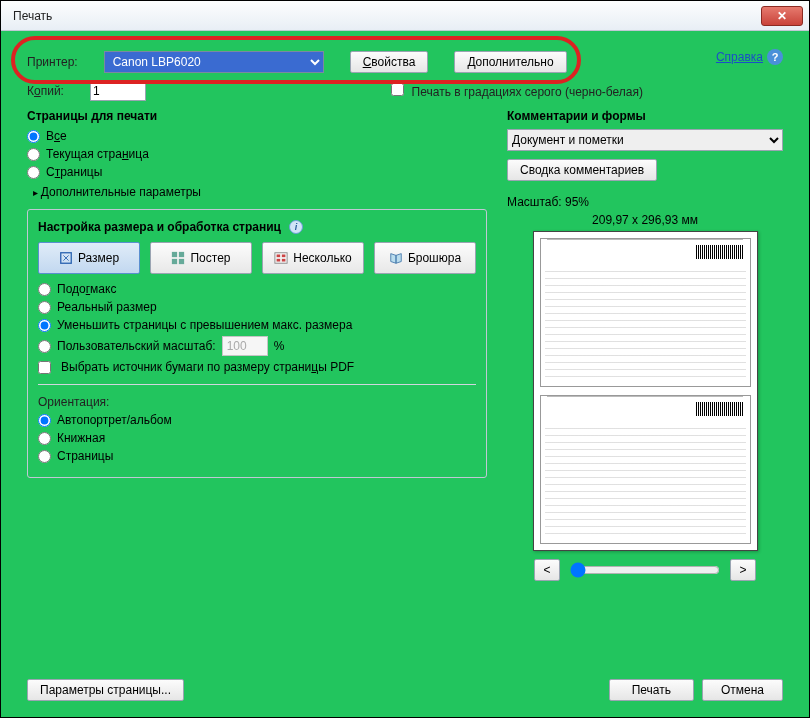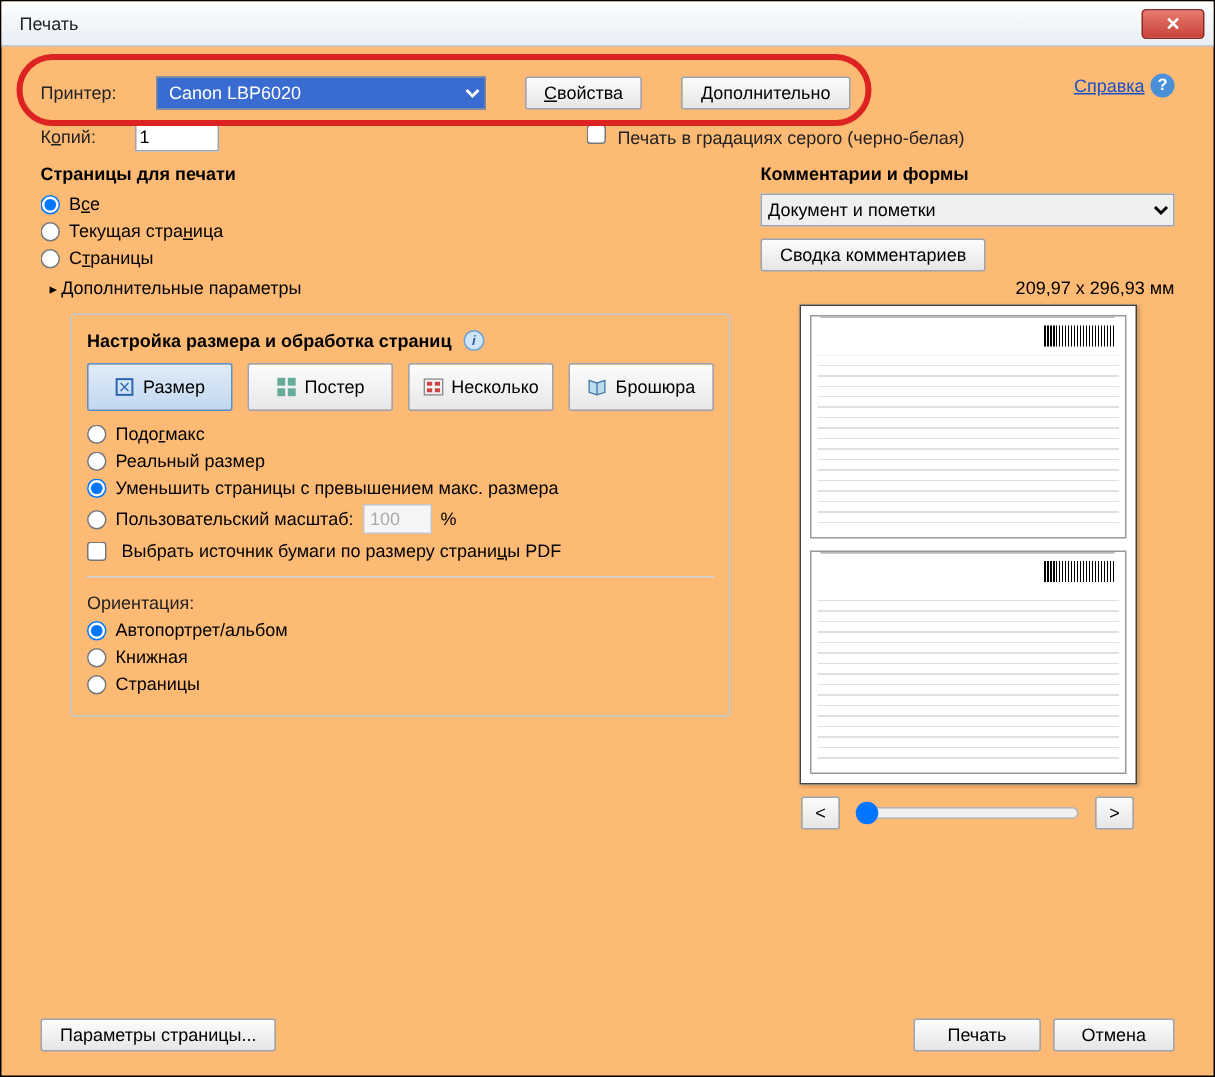--- a/index.html
+++ b/index.html
@@ -1,17 +1,17 @@
 <!DOCTYPE html>
 <html><head>
 <meta charset="utf-8">
 <style>
 * { box-sizing: border-box; font-family: "Segoe UI", Tahoma, sans-serif; font-size: 12px; }
 body { margin: 0; background: #fff; }
-.window { width: 810px; height: 718px; border: 1px solid #000; position: relative; background: #fdba74; }
+.window { width: 810px; height: 718px; border: 1px solid #000; position: relative; background: #22c55e; }
 .titlebar { height: 30px; background: linear-gradient(#fdfefe, #e8eef5); border-bottom: 1px solid #c0c8d4; display: flex; align-items: center; padding: 0 6px; }
 .titlebar-text { flex: 1; padding-left: 6px; color: #222; }
 .close-btn { width: 42px; height: 20px; background: linear-gradient(#e67a6e, #c9433a); border: 1px solid #8b2a22; border-radius: 3px; display: flex; align-items: center; justify-content: center; color: #fff; font-weight: bold; font-size: 11px; cursor: pointer; }
 .content { position: absolute; top: 30px; left: 0; right: 0; bottom: 0; padding: 18px 26px 16px 26px; }
 .highlight-ring { position: absolute; top: 5px; left: 10px; width: 570px; height: 48px; border: 4px solid #d22; border-radius: 24px; pointer-events: none; z-index: 50; }
 .row { display: flex; align-items: center; gap: 26px; margin-bottom: 8px; }
 .lbl { color: #222; }
 .underline { text-decoration: underline; }
 select.printer { flex: 0 0 220px; height: 22px; border: 1px solid #7a8aa0; background: #3a6bd1; color: #fff; padding: 0 4px; }
 .btn { height: 22px; padding: 0 12px; background: linear-gradient(#fcfcfc, #e6e6e6); border: 1px solid #9aa4b2; border-radius: 2px; cursor: pointer; display: inline-flex; align-items: center; }
@@ -21,31 +21,31 @@
 input[type="checkbox"] { margin: 0 4px 0 0; }
 .two-col { display: flex; gap: 20px; margin-top: 6px; }
 .left-col { flex: 0 0 460px; }
 .right-col { flex: 1; }
 .section-title { font-weight: bold; margin-bottom: 6px; }
 .radio-row { display: flex; align-items: center; gap: 6px; margin: 4px 0; }
 .radio-row input[type="radio"] { margin: 0; }
 input.pages { width: 260px; height: 20px; border: 1px solid #9aa4b2; padding: 0 4px; color: #888; }
 .disclosure { margin: 6px 0 10px 6px; cursor: pointer; }
 .disclosure::before { content: "▸ "; font-size: 10px; }
-.group-box { border: 1px solid #c0c8d4; border-radius: 3px; padding: 10px; margin-bottom: 10px; margin-left: 20px; }
+.group-box { border: 1px solid #c0c8d4; border-radius: 3px; padding: 10px; margin-bottom: 10px; }
 .group-header { display: flex; align-items: center; gap: 8px; font-weight: bold; margin-bottom: 8px; }
 .info-icon { width: 14px; height: 14px; border-radius: 50%; background: #d0e4f7; border: 1px solid #6aa0d8; display: inline-flex; align-items: center; justify-content: center; font-size: 9px; color: #2a5c9a; font-style: italic; }
 .seg-row { display: flex; gap: 10px; margin-bottom: 8px; }
 .seg-btn { flex: 1; height: 32px; border: 1px solid #9aa4b2; background: linear-gradient(#fcfcfc, #e8e8e8); display: flex; align-items: center; justify-content: center; gap: 5px; cursor: pointer; border-radius: 2px; }
 .seg-btn.active { background: linear-gradient(#e0ecf8, #c2d8f0); border-color: #5a8fd0; }
 .seg-icon { width: 14px; height: 14px; display: inline-block; }
 input.scale { width: 46px; height: 20px; border: 1px solid #c5c5c5; padding: 0 4px; color: #aaa; background: #f6f6f6; }
 hr.sep { border: none; border-top: 1px solid #d0d6de; margin: 10px 0; }
 .right-col select { width: 100%; height: 22px; border: 1px solid #9aa4b2; margin-bottom: 8px; }
-.preview-info { text-align: right; margin: 4px 0; }
+.preview-info { text-align: center; margin: 4px 0; }
 .preview-box { width: 225px; height: 320px; border: 1px solid #444; margin: 4px auto 8px auto; background: #fff; position: relative; box-shadow: 1px 1px 3px rgba(0,0,0,.25); padding: 6px; display: flex; flex-direction: column; gap: 8px; }
 .doc-mini { flex: 1; border: 1px solid #999; position: relative; background: #fff; }
 .doc-mini::before, .doc-mini::after { content: ""; position: absolute; left: 3%; right: 3%; border-top: 1px solid #bbb; }
 .barcode { position: absolute; top: 6px; right: 6px; width: 48px; height: 14px; background: repeating-linear-gradient(90deg, #000 0 1px, #fff 1px 2px); }
 .mini-lines { position: absolute; top: 26px; left: 4px; right: 4px; bottom: 4px; background: repeating-linear-gradient(#fff 0 6px, #ccc 6px 7px); opacity: .6; }
 .nav-row { display: flex; align-items: center; gap: 8px; justify-content: center; }
 .nav-btn { width: 26px; height: 22px; border: 1px solid #9aa4b2; background: linear-gradient(#fcfcfc, #e6e6e6); border-radius: 2px; cursor: pointer; display: flex; align-items: center; justify-content: center; }
 .slider { flex: 1; max-width: 150px; }
 .page-indicator { text-align: center; margin-top: 4px; }
 .footer { position: absolute; left: 26px; right: 26px; bottom: 16px; display: flex; align-items: center; }
@@ -197,20 +197,21 @@
         </div>
       </div>
 
       <div class="right-col">
         <div class="section-title">Комментарии и формы</div>
         <select>
           <option>Документ и пометки</option>
         </select>
         <button class="btn">Сводка комментариев</button>
 
+        <div class="preview-info" style="text-align:left;margin-top:14px">Масштаб: 95%</div>
         <div class="preview-info">209,97 x 296,93 мм</div>
 
         <div class="preview-box">
           <div class="doc-mini">
             <div class="barcode"></div>
             <div class="mini-lines"></div>
           </div>
           <div class="doc-mini">
             <div class="barcode"></div>
             <div class="mini-lines"></div>

